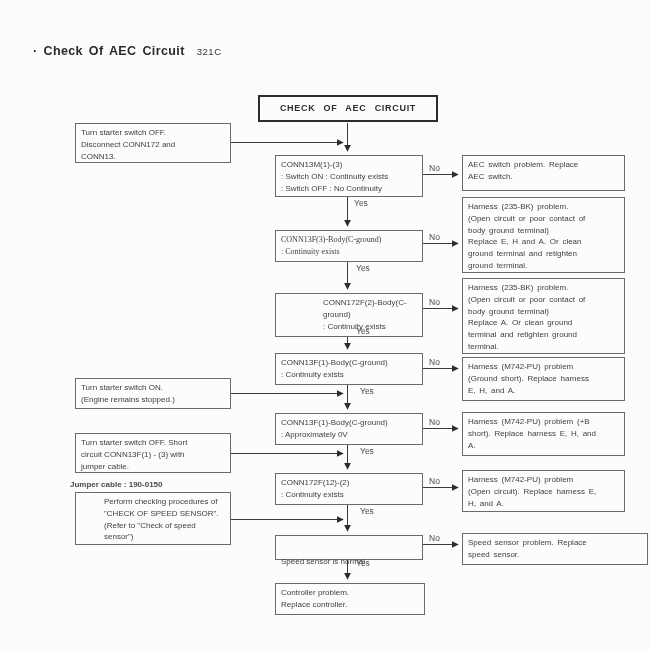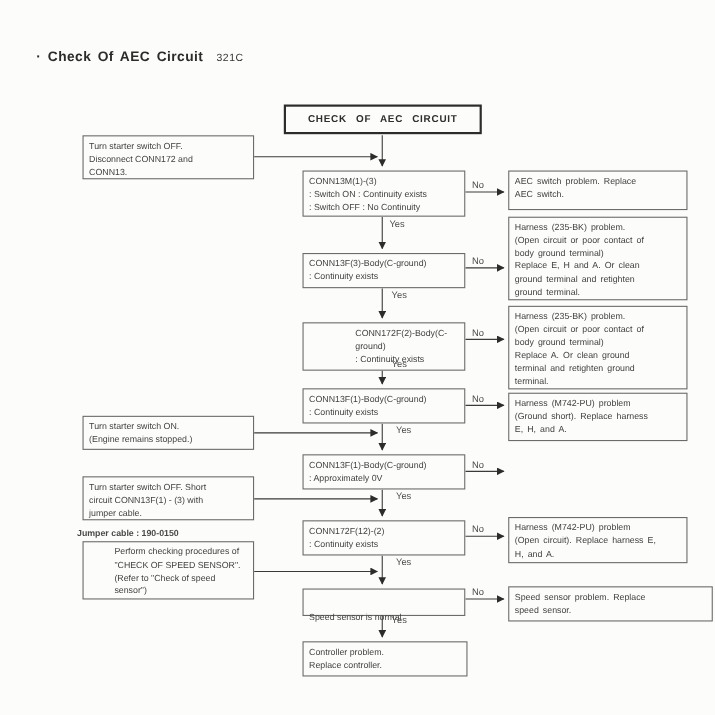--- a/index.html
+++ b/index.html
@@ -70,21 +70,21 @@
       <line x1="231" y1="453.5" x2="343" y2="453.5" marker-end="url(#arr)"></line>
       <line x1="231" y1="519.5" x2="343" y2="519.5" marker-end="url(#arr)"></line>
     </g>
   </svg>
 
   <div class="box start" style="left:258px; top:95px; width:180px; height:27px;">CHECK OF AEC CIRCUIT</div>
 
   <div class="box" style="left:275px; top:155px; width:148px; height:42px;">CONN13M(1)-(3)
 : Switch ON : Continuity exists
 : Switch OFF : No Continuity</div>
-  <div class="box" style="left:275px; top:230px; width:148px; height:32px;">CONN13F(3)-Body(C-ground)
+  <div class="box" style="left:275px; top:230px; width:148px; height:32px;font-family:Liberation Serif, serif;">CONN13F(3)-Body(C-ground)
 : Continuity exists</div>
   <div class="box" style="left:275px; top:293px; width:148px; height:44px;padding-left:47px;">CONN172F(2)-Body(C-ground)
 : Continuity exists</div>
   <div class="box" style="left:275px; top:353px; width:148px; height:32px;">CONN13F(1)-Body(C-ground)
 : Continuity exists</div>
   <div class="box" style="left:275px; top:413px; width:148px; height:32px;">CONN13F(1)-Body(C-ground)
 : Approximately 0V</div>
   <div class="box" style="left:275px; top:473px; width:148px; height:32px;">CONN172F(12)-(2)
 : Continuity exists</div>
   <div class="box" style="left:275px; top:535px; width:148px; height:22px; padding-top:20px;">Speed sensor is normal</div>
@@ -102,20 +102,23 @@
 ground terminal.</div>
   <div class="box result" style="left:462px; top:278px; width:163px; height:76px;">Harness (235-BK) problem.
 (Open circuit or poor contact of
 body ground terminal)
 Replace A. Or clean ground
 terminal and retighten ground
 terminal.</div>
   <div class="box result" style="left:462px; top:357px; width:163px; height:44px;">Harness (M742-PU) problem
 (Ground short). Replace harness
 E, H, and A.</div>
+  <div class="box result" style="left:462px; top:412px; width:163px; height:44px;">Harness (M742-PU) problem (+B
+short). Replace harness E, H, and
+A.</div>
   <div class="box result" style="left:462px; top:470px; width:163px; height:42px;">Harness (M742-PU) problem
 (Open circuit). Replace harness E,
 H, and A.</div>
   <div class="box result" style="left:462px; top:533px; width:186px; height:32px;">Speed sensor problem. Replace
 speed sensor.</div>
 
   <div class="box" style="left:75px; top:123px; width:156px; height:40px;">Turn starter switch OFF.
 Disconnect CONN172 and
 CONN13.</div>
   <div class="box" style="left:75px; top:378px; width:156px; height:31px;">Turn starter switch ON.

